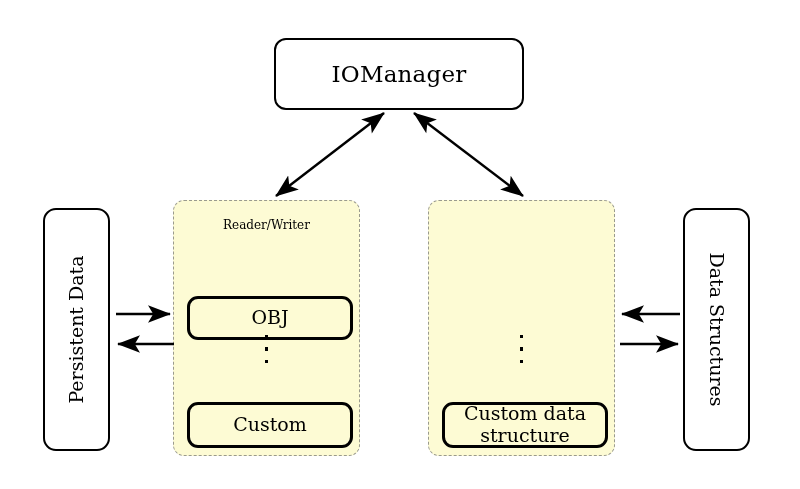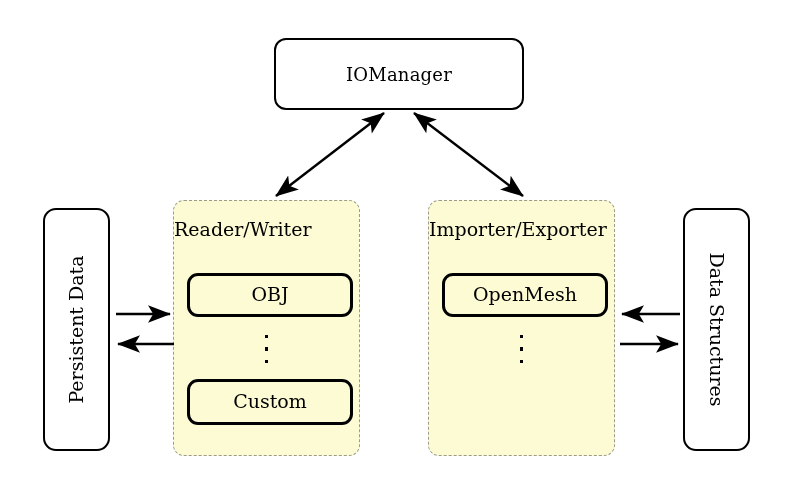--- a/index.html
+++ b/index.html
@@ -29,21 +29,21 @@
 
   
   .manager-box {
     left: 274px;
     top: 38px;
     width: 250px;
     height: 72px;
     border: 2.6px solid #000000;
     border-radius: 12px;
     background: #ffffff;
-    font-size: 18px;
+    font-size: 23px;
     letter-spacing: 0.2px;
   }
 
   
   .side-box {
     top: 208px;
     width: 67px;
     height: 243px;
     border: 2.6px solid #000000;
     border-radius: 13px;
@@ -72,42 +72,43 @@
     border-radius: 11px;
   }
   .panel.reader   { left: 173px; }
   .panel.importer { left: 428px; }
 
   .panel-title {
     position: absolute;
     left: 0;
     right: 0;
     top: 17px;
-    text-align: left;
-    font-size: 19px;
+    text-align: center;
+    font-size: 12px;
     color: #000000;
     white-space: nowrap;
   }
 
   
   .inner-box {
     position: absolute;
     box-sizing: border-box;
     left: 13px;
     width: 166px;
     border: 3px solid #000000;
     border-radius: 11px;
     background: #fdfbd4;
     display: flex;
     align-items: center;
     justify-content: center;
     text-align: center;
     font-size: 19px;
     line-height: 1.15;
     color: #000000;
+    margin-top: 23px;
   }
   .inner-box.top    { top: 72px; height: 44px; }
   .inner-box.bottom { top: 178px; height: 46px; }
 
   
   .vdots {
     position: absolute;
     left: 0;
     right: 0;
     top: 126px;
@@ -166,32 +167,34 @@
     </div>
 
     <div class="inner-box bottom">
       <span>
         <span>Custom</span><br>
       </span>
     </div>
   </div>
 
   <div class="panel importer">
-    <div class="panel-title">Importer/Exporter</div>
-
-    <div class="inner-box top">
-      <span>OpenMesh</span>
-    </div>
+
 
     <div class="vdots">
       <i></i>
       <i></i>
       <i></i>
     </div>
 
+    <div class="inner-box bottom">
+      <span>
+        <span>Custom data</span><br>
+        <span>structure</span>
+      </span>
+    </div>
   </div>
 
   <svg id="arrow-layer" viewBox="0 0 800 489">
     <defs>
       <marker id="head-end" markerWidth="11" markerHeight="11" refX="9.2" refY="4" orient="auto" markerUnits="strokeWidth">
         <path d="M0,0.35 L9.6,4 L0,7.65 L2.2,4 Z" fill="#000000"></path>
       </marker>
       <marker id="head-start" markerWidth="11" markerHeight="11" refX="0.4" refY="4" orient="auto" markerUnits="strokeWidth">
         <path d="M9.6,0.35 L0,4 L9.6,7.65 L7.4,4 Z" fill="#000000"></path>
       </marker>

